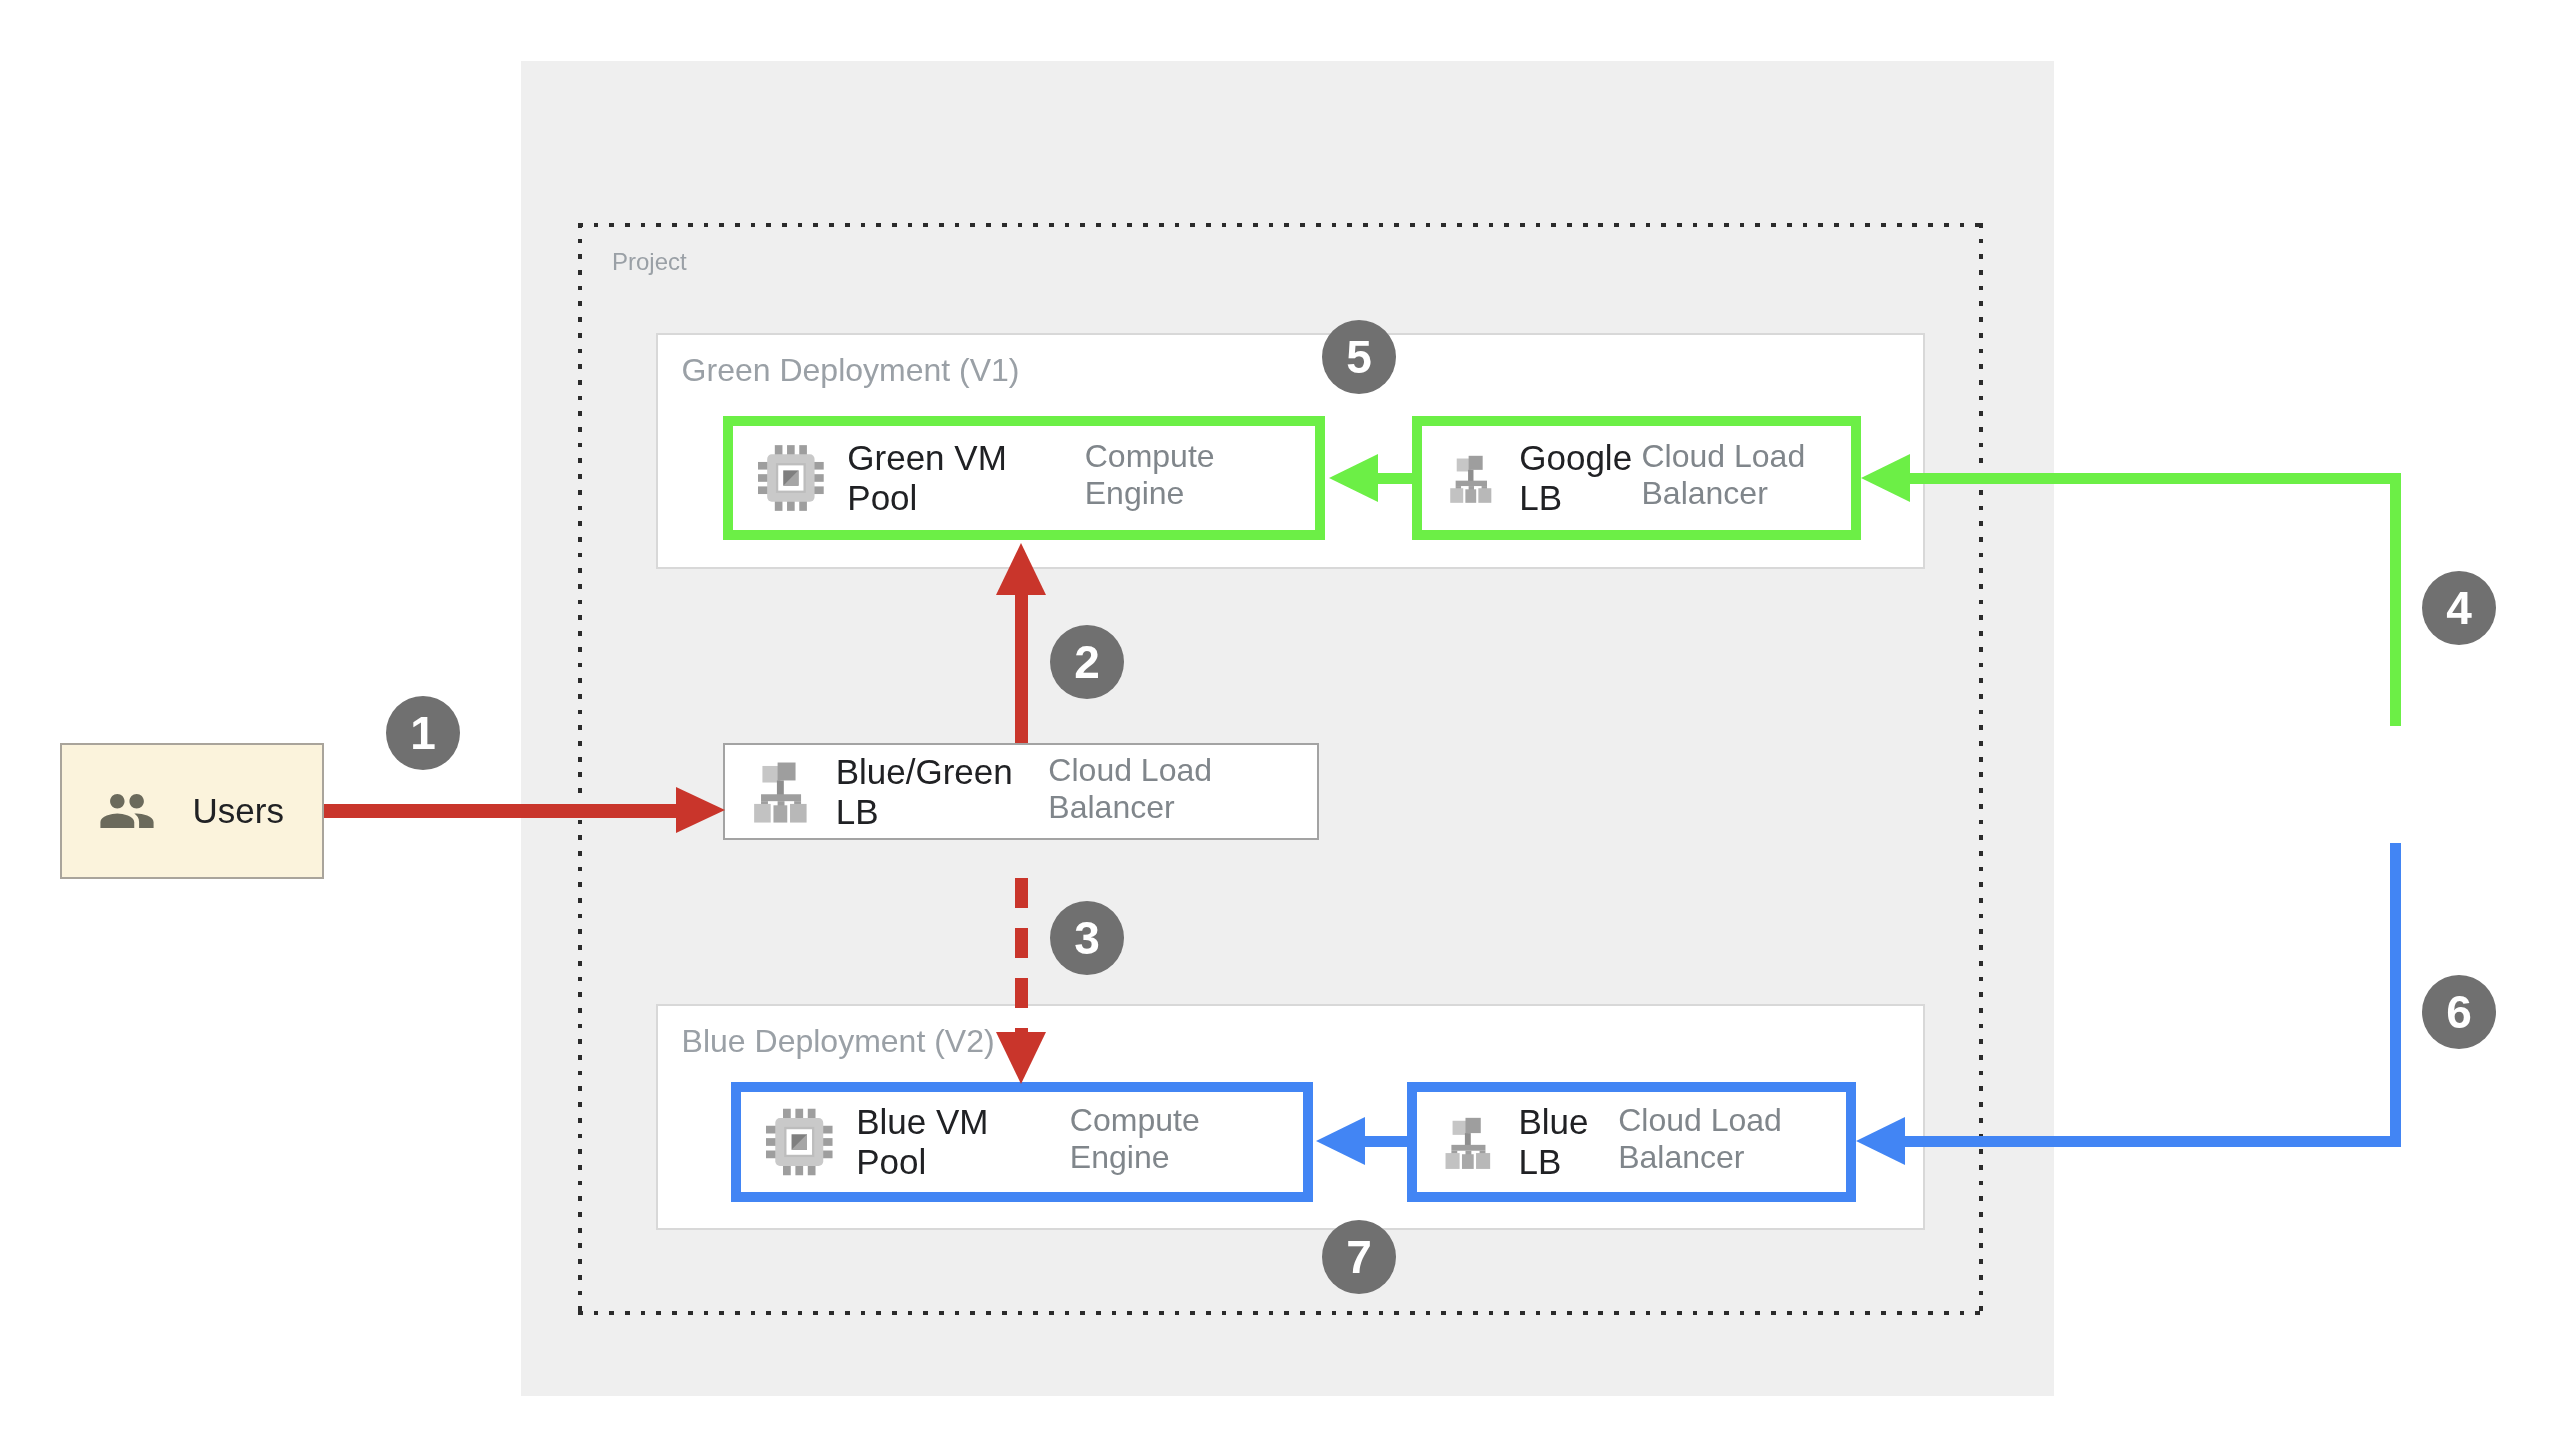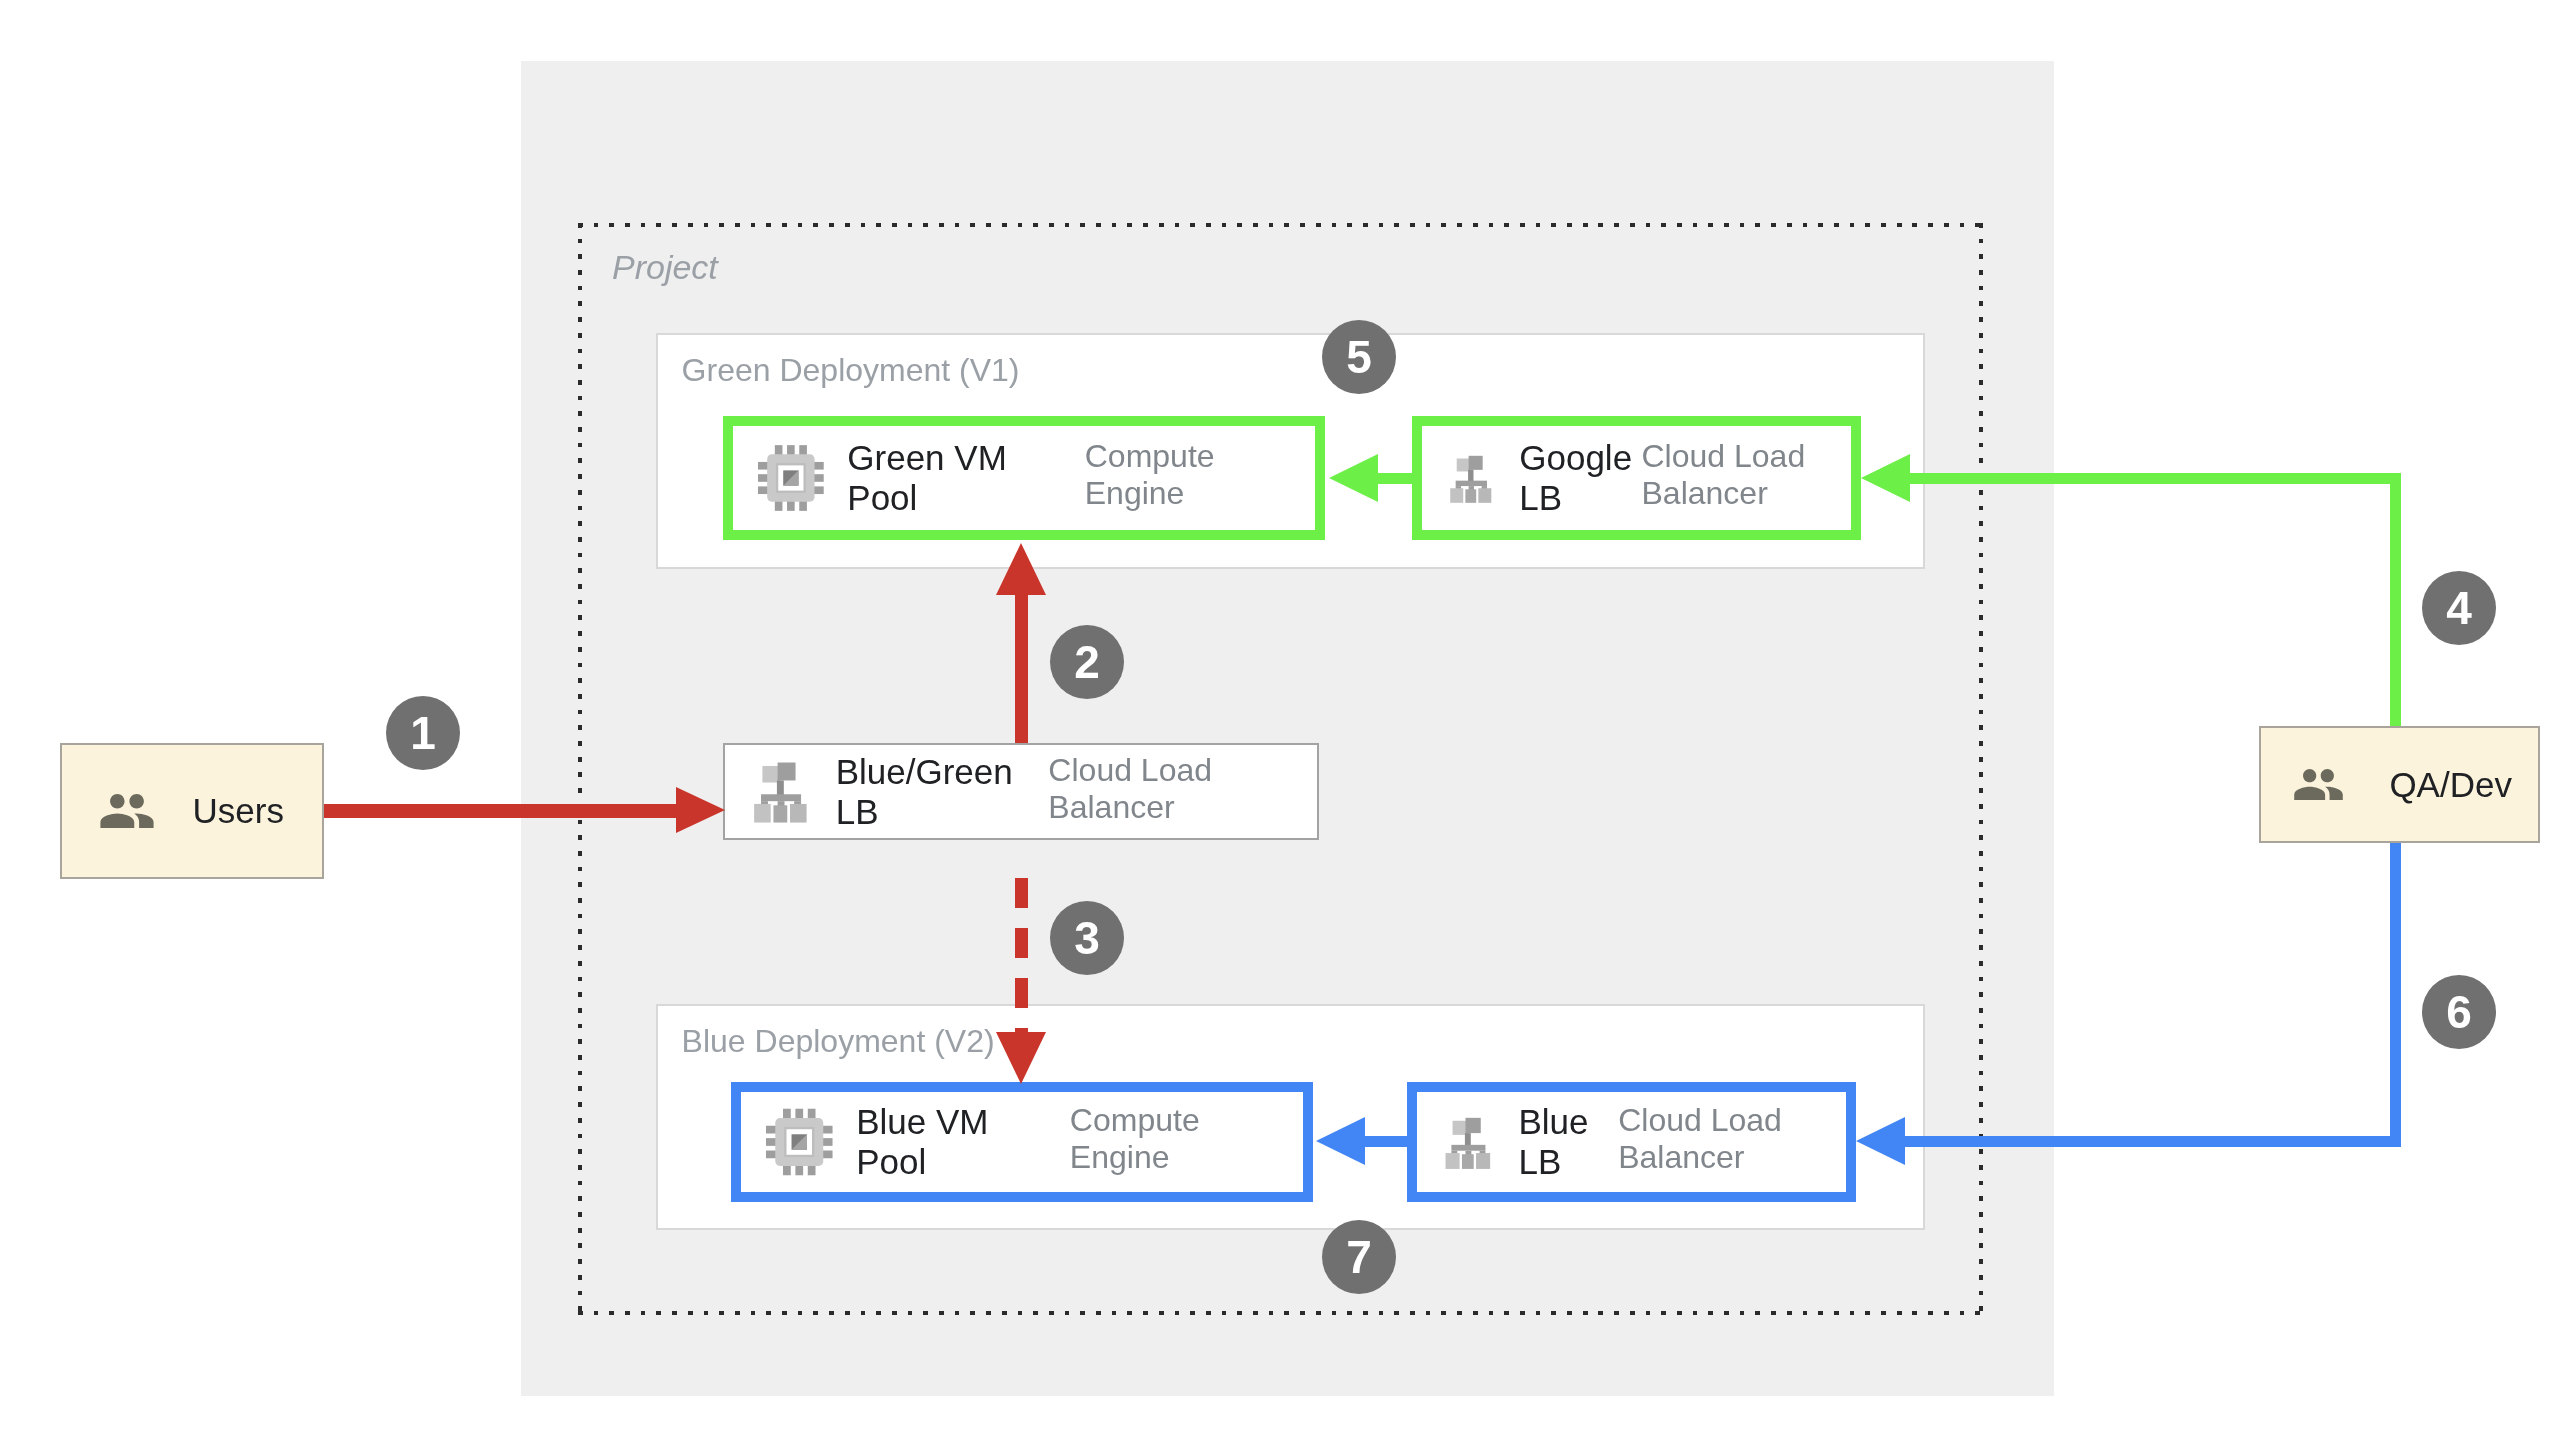--- a/index.html
+++ b/index.html
@@ -14,21 +14,21 @@
   .brand-text{font-size:45px;color:#5F6368;letter-spacing:-0.8px;}
 
   
   .project{position:absolute;left:578px;top:223px;width:1405px;height:1092px;z-index:1;}
   .dot-top,.dot-bottom{position:absolute;left:0;width:100%;height:3.9px;
     background:repeating-linear-gradient(90deg,#2b2b2b 0 4.7px,transparent 4.7px 15.7px);}
   .dot-top{top:0;}.dot-bottom{bottom:0;}
   .dot-left,.dot-right{position:absolute;top:0;height:100%;width:3.9px;
     background:repeating-linear-gradient(180deg,#2b2b2b 0 4.7px,transparent 4.7px 15.7px);}
   .dot-left{left:0;}.dot-right{right:0;}
-  .project-label{position:absolute;left:34px;top:25px;font-size:34px;color:#9AA0A6;font-style:italic;}
+  .project-label{position:absolute;left:34px;top:25px;font-size:24px;color:#9AA0A6;}
 
   
   .dep{position:absolute;background:#ffffff;border:2.4px solid #D8D8D8;z-index:2;}
   .dep-green{left:656px;top:333px;width:1269px;height:236px;}
   .dep-blue{left:656px;top:1004px;width:1269px;height:226px;}
   .dep-label{position:absolute;left:23.6px;top:17.3px;font-size:32px;color:#9AA0A6;}
 
   
   .node{position:absolute;background:#ffffff;display:flex;align-items:center;gap:23.6px;padding-left:25px;z-index:3;}
   .node-green{border:10.2px solid #6CEF46;}
@@ -234,26 +234,20 @@
     </div>
   </div>
 
   <div class="actor actor-users">
     <svg width="82" height="58" viewBox="0 0 24 24">
       <path fill="#6B6A5C" d="M16 11c1.66 0 2.99-1.34 2.99-3S17.66 5 16 5c-1.66 0-3 1.34-3 3s1.34 3 3 3zm-8 0c1.66 0 2.99-1.34 2.99-3S9.66 5 8 5C6.34 5 5 6.34 5 8s1.34 3 3 3zm0 2c-2.33 0-7 1.17-7 3.5V19h14v-2.5c0-2.33-4.67-3.5-7-3.5zm8 0c-.29 0-.62.02-.97.05 1.16.84 1.97 1.97 1.97 3.45V19h6v-2.5c0-2.33-4.67-3.5-7-3.5z"></path>
     </svg>
     <span class="actor-label">Users</span>
   </div>
 
-  <div class="actor actor-qadev">
-    <svg width="75" height="53" viewBox="0 0 24 24">
-      <path fill="#6B6A5C" d="M16 11c1.66 0 2.99-1.34 2.99-3S17.66 5 16 5c-1.66 0-3 1.34-3 3s1.34 3 3 3zm-8 0c1.66 0 2.99-1.34 2.99-3S9.66 5 8 5C6.34 5 5 6.34 5 8s1.34 3 3 3zm0 2c-2.33 0-7 1.17-7 3.5V19h14v-2.5c0-2.33-4.67-3.5-7-3.5zm8 0c-.29 0-.62.02-.97.05 1.16.84 1.97 1.97 1.97 3.45V19h6v-2.5c0-2.33-4.67-3.5-7-3.5z"></path>
-    </svg>
-    <span class="actor-label">QA/Dev</span>
-  </div>
 
   <div class="seg red a1-line"></div>
   <div class="seg a1-head"></div>
 
   <div class="seg red a2-line"></div>
   <div class="seg a2-head"></div>
 
   <div class="seg a3-line"></div>
   <div class="seg a3-head"></div>
 

